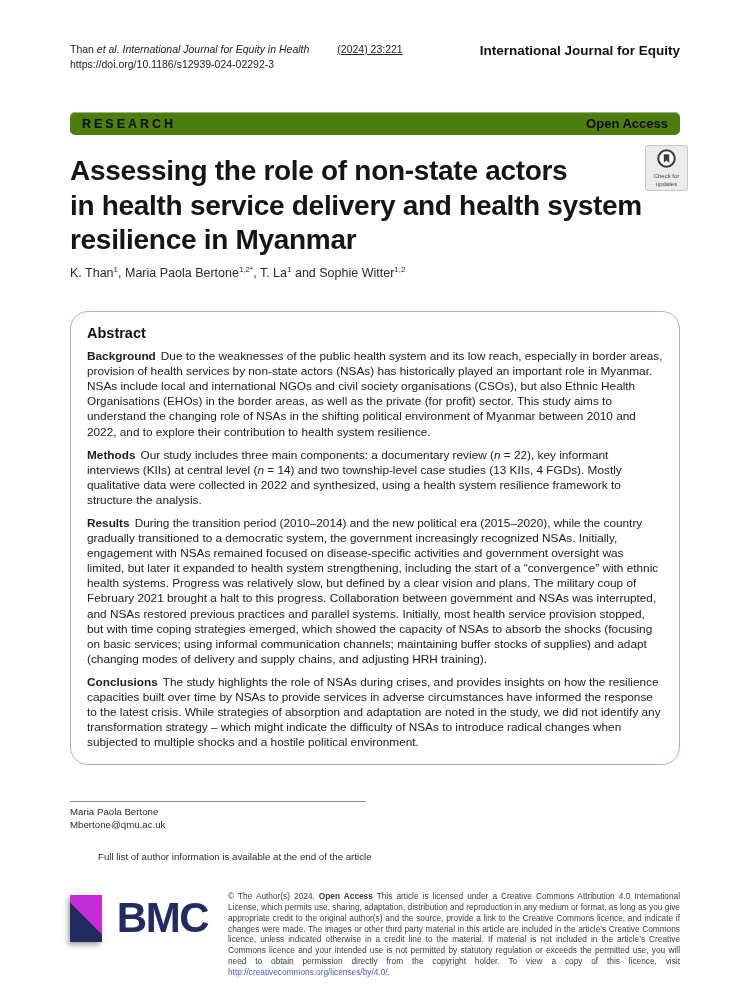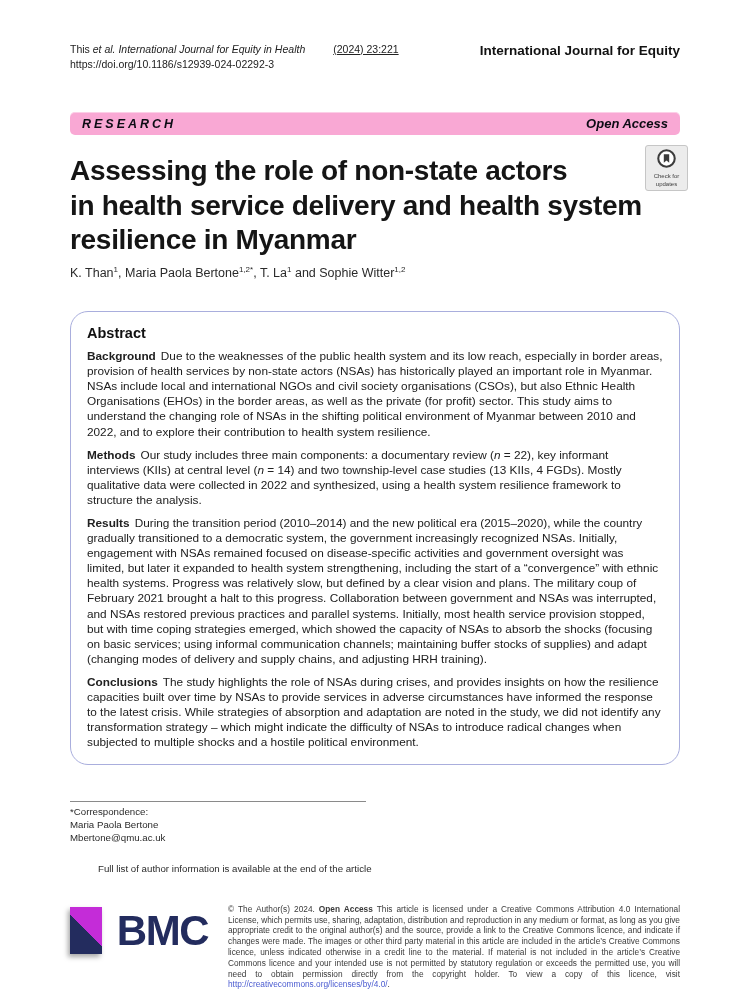--- a/index.html
+++ b/index.html
@@ -7,23 +7,23 @@
   body { font-family:"Liberation Sans", sans-serif; color:#1a1a1a; position:relative; }
   .page { width:750px; height:1000px; padding:42px 70px 0 70px; position:relative; }
 
   
   .top { display:flex; justify-content:space-between; align-items:flex-start; }
   .cite { font-size:10.5px; line-height:1.45; color:#222; }
   .cite-info { margin-left:28px;text-decoration:underline; }
   .journal-name { font-size:13.5px; font-weight:bold; text-align:right; line-height:1.35; color:#111; }
 
   
-  .banner { margin-top:40px; height:23px; background:#f9a8d4; border-radius:5px;
+  .banner { margin-top:40px; height:23px; background:#4d7c0f; border-radius:5px;
             display:flex; justify-content:space-between; align-items:center; padding:0 12px;
-            box-shadow: inset 0 1px 0 rgba(255,255,255,0.45); font-style: italic; }
+            box-shadow: inset 0 1px 0 rgba(255,255,255,0.45); }
   .banner .type { font-size:12.5px; font-weight:bold; letter-spacing:3px; color:#0c0c14; }
   .banner .access { font-size:13px; font-weight:bold; color:#0c0c14; }
 
   
   .title-row { position:relative; margin-top:19px; }
   h1 { font-size:28px; line-height:1.22; font-weight:bold; letter-spacing:-0.3px; color:#151515; }
   h1 .tl { display:block; }
   .check-badge { position:absolute; top:-9px; right:-8px; width:43px; background:#ececec;
                  border:1px solid #c6c6c6; border-radius:3px; padding:3px 2px 2px;
                  text-align:center; cursor:pointer; }
@@ -54,21 +54,21 @@
   .lic-link { color:#4a5bd0; text-decoration:none; cursor:pointer; }
 </style>
 </head>
 <body>
 
 <div class="page">
 
   <header class="top">
     <div class="cite">
       <div>
-        <span>This </span><i>et al. International Journal for Equity in Health</i><span class="cite-info">(2024) 23:221</span>
+        <span>Than </span><i>et al. International Journal for Equity in Health</i><span class="cite-info">(2024) 23:221</span>
       </div>
       <div>https://doi.org/10.1186/s12939-024-02292-3</div>
     </div>
     <div class="journal-name">
       <div>International Journal for Equity</div>
     </div>
   </header>
 
   <div class="banner">
     <span class="type">RESEARCH</span>
@@ -110,21 +110,20 @@
     <p>
       <b>Results</b><span>During the transition period (2010–2014) and the new political era (2015–2020), while the country gradually transitioned to a democratic system, the government increasingly recognized NSAs. Initially, engagement with NSAs remained focused on disease-specific activities and government oversight was limited, but later it expanded to health system strengthening, including the start of a “convergence” with ethnic health systems. Progress was relatively slow, but defined by a clear vision and plans. The military coup of February 2021 brought a halt to this progress. Collaboration between government and NSAs was interrupted, and NSAs restored previous practices and parallel systems. Initially, most health service provision stopped, but with time coping strategies emerged, which showed the capacity of NSAs to absorb the shocks (focusing on basic services; using informal communication channels; maintaining buffer stocks of supplies) and adapt (changing modes of delivery and supply chains, and adjusting HRH training).</span>
     </p>
     <p>
       <b>Conclusions</b><span>The study highlights the role of NSAs during crises, and provides insights on how the resilience capacities built over time by NSAs to provide services in adverse circumstances have informed the response to the latest crisis. While strategies of absorption and adaptation are noted in the study, we did not identify any transformation strategy – which might indicate the difficulty of NSAs to introduce radical changes when subjected to multiple shocks and a hostile political environment.</span>
     </p>
   </section>
 
   <div class="corr">
     <hr class="corr-rule">
-    <div>*Correspondence:</div>
     <div>Maria Paola Bertone</div>
     <div>Mbertone@qmu.ac.uk</div>
     <div class="corr-note">Full list of author information is available at the end of the article</div>
   </div>
 
   <footer class="foot">
     <div class="bmc">
       <div class="bmc-square"></div>
       <div class="bmc-text">BMC</div>
     </div>

